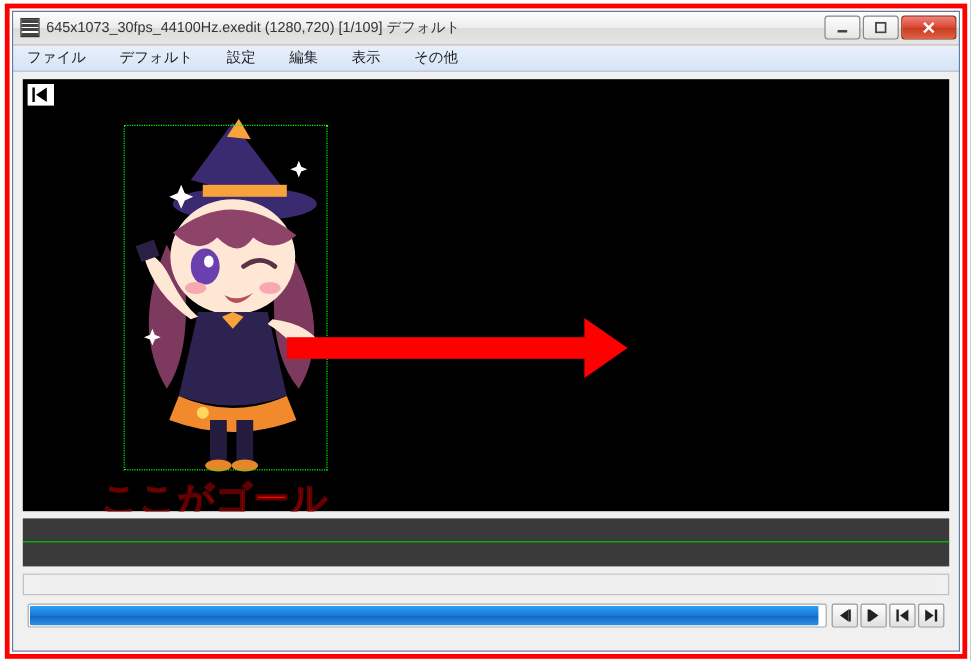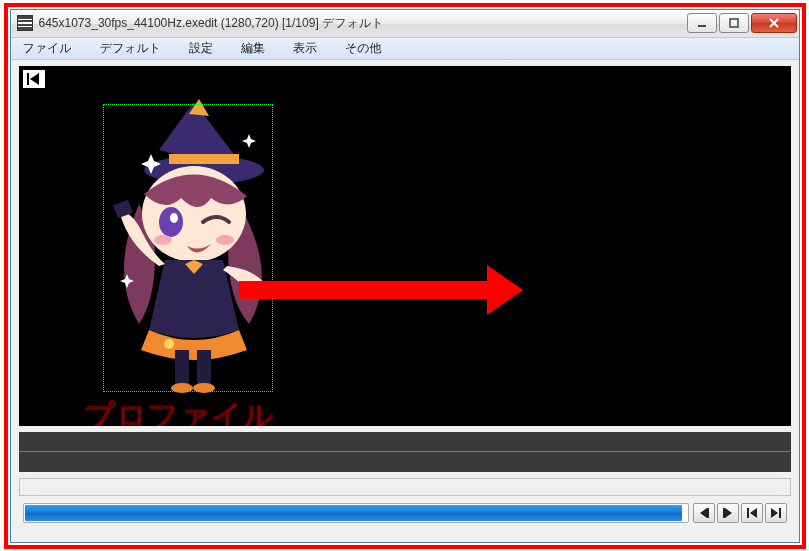--- a/index.html
+++ b/index.html
@@ -300,21 +300,21 @@
         <g fill="#fff">
           <polygon points="52,60 55,67 62,70 55,73 52,80 49,73 42,70 49,67"></polygon>
           <polygon points="150,40 152,45 157,47 152,49 150,54 148,49 143,47 148,45"></polygon>
           <polygon points="28,180 30,185 35,187 30,189 28,194 26,189 21,187 26,185"></polygon>
         </g>
       </svg>
 
       <div class="selection-box"></div>
 
       <div class="annotation-arrow"></div>
-      <div class="annotation-text ann-left">プロファイル</div>
+      <div class="annotation-text ann-left">ここがゴール</div>
     </div>
 
     <div class="timeline-strip">
       <div class="green-line"></div>
     </div>
 
     <div class="hscroll-wrap">
       <div class="hscroll-track"></div>
       <div class="hscroll-thumb"></div>
     </div>

